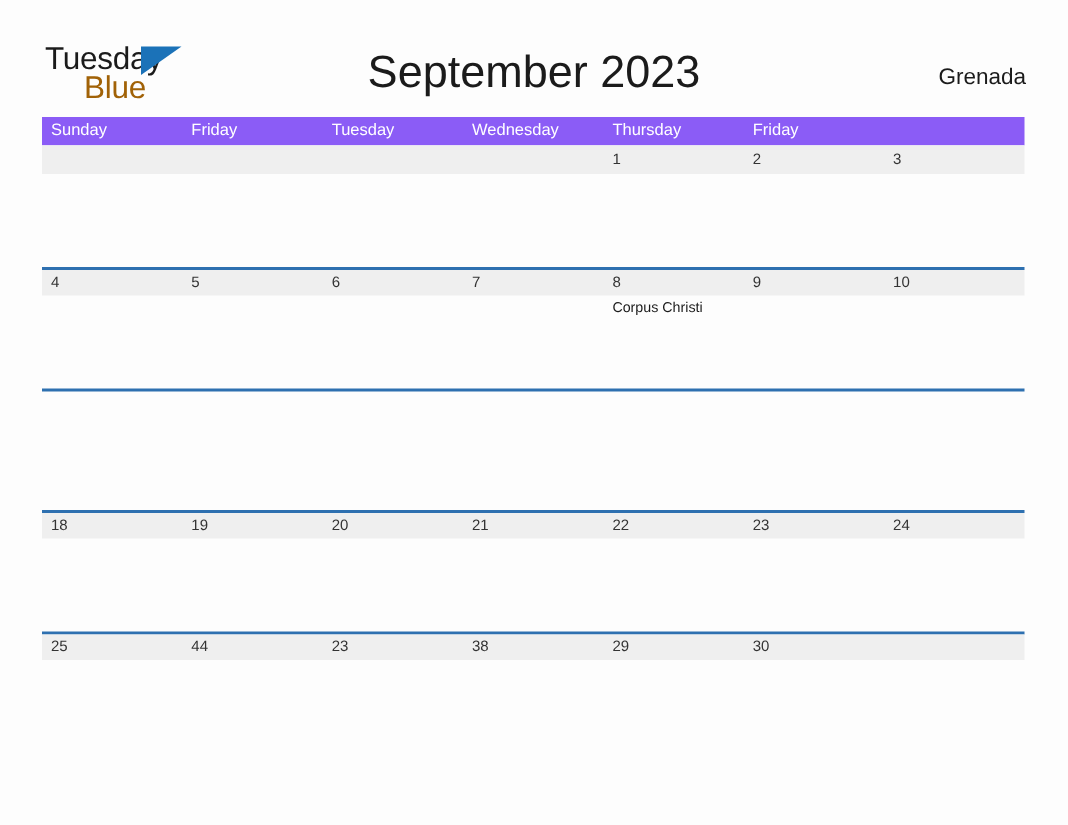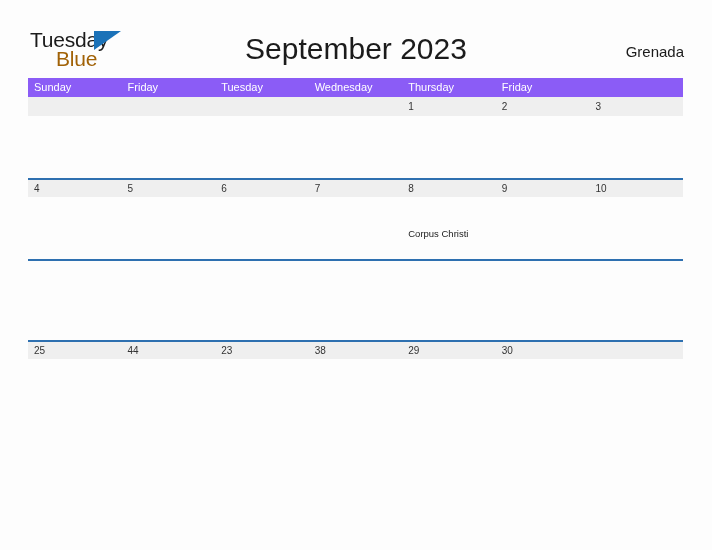--- a/index.html
+++ b/index.html
@@ -142,21 +142,20 @@
   .week.first .daynum {
     line-height: 19px;
   }
   .daybodies {
     display: flex;
   }
   .daybody {
     width: 93.57px;
     box-sizing: border-box;
     padding: 3px 4px 0 6px;
-    margin-top: 28px;
   }
   .event {
     font-size: 9.5px;
     line-height: 12px;
     color: #1b1b1b;
     font-family: "Liberation Sans", sans-serif;
   }
 </style>
 </head>
 <body>
@@ -240,20 +239,41 @@
         <div class="daybody"></div>
         <div class="daybody"></div>
         <div class="daybody"></div>
         <div class="daybody"></div>
         <div class="daybody"></div>
         <div class="daybody"></div>
         <div class="daybody"></div>
       </div>
     </div>
 
+    <div class="week">
+      <div class="week-rule"></div>
+      <div class="daystrip">
+        <div class="daynum">18</div>
+        <div class="daynum">19</div>
+        <div class="daynum">20</div>
+        <div class="daynum">21</div>
+        <div class="daynum">22</div>
+        <div class="daynum">23</div>
+        <div class="daynum">24</div>
+      </div>
+      <div class="daybodies">
+        <div class="daybody"></div>
+        <div class="daybody"></div>
+        <div class="daybody"></div>
+        <div class="daybody"></div>
+        <div class="daybody"></div>
+        <div class="daybody"></div>
+        <div class="daybody"></div>
+      </div>
+    </div>
 
     <div class="week">
       <div class="week-rule"></div>
       <div class="daystrip">
         <div class="daynum">25</div>
         <div class="daynum">44</div>
         <div class="daynum">23</div>
         <div class="daynum">38</div>
         <div class="daynum">29</div>
         <div class="daynum">30</div>

